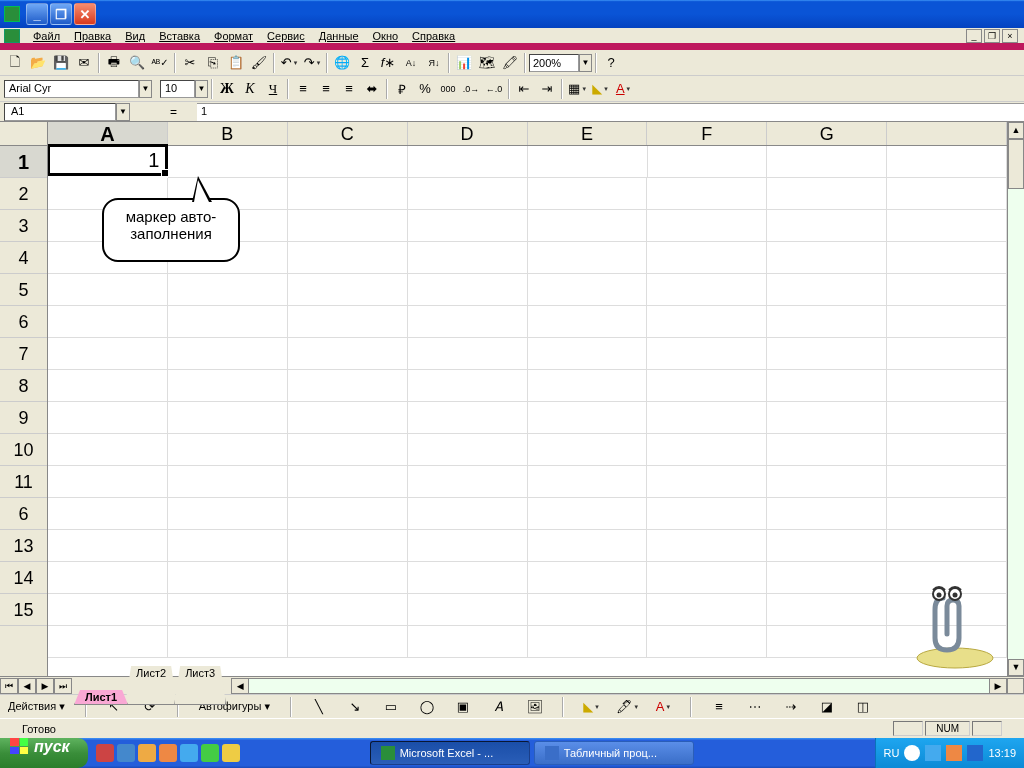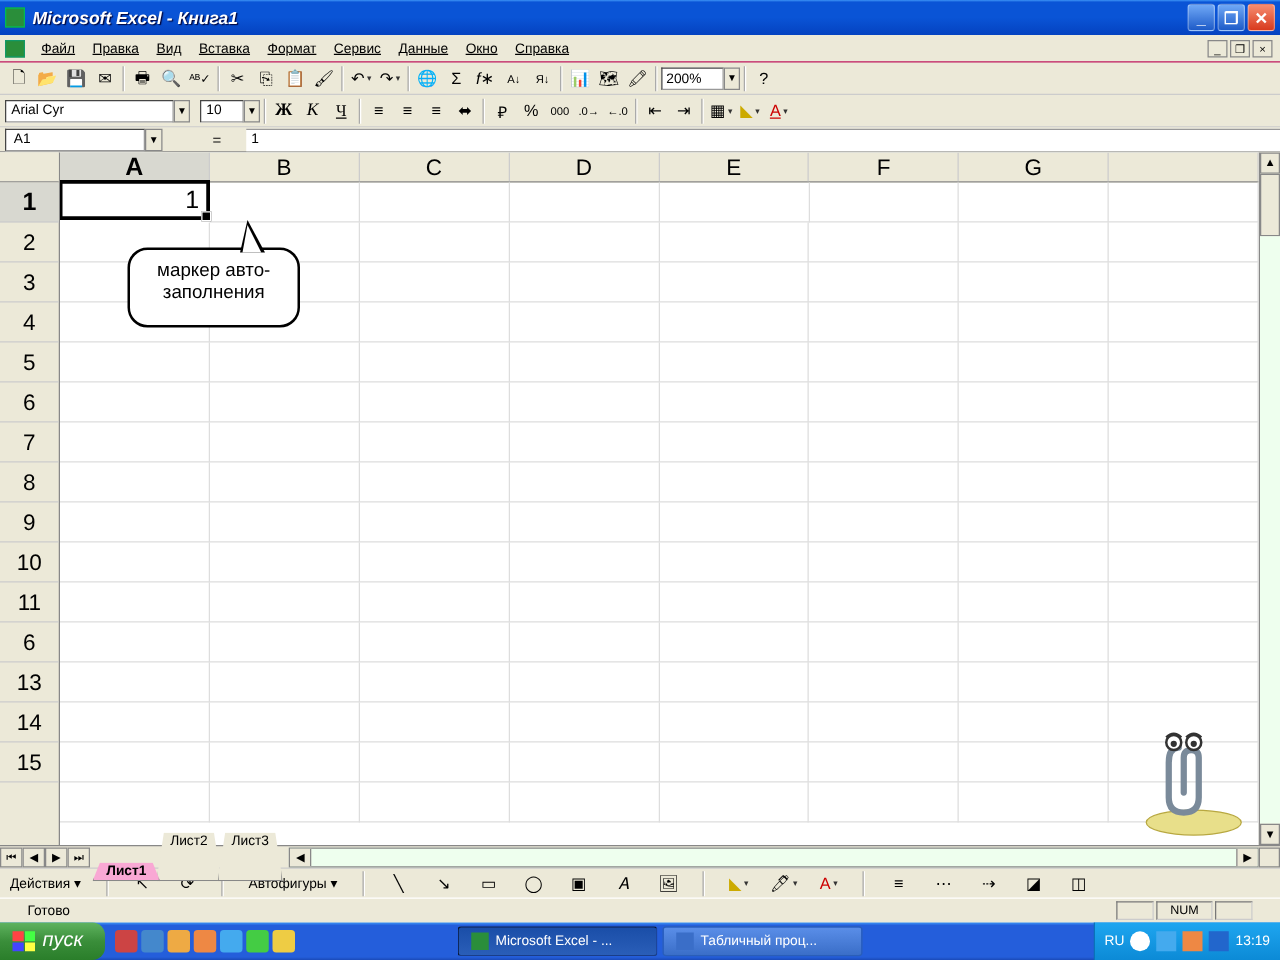--- a/index.html
+++ b/index.html
@@ -8,21 +8,21 @@
 
 .titlebar { height: 28px; background: linear-gradient(to bottom, #3d94f6 0%, #0a54d6 6%, #0a54d6 50%, #0442c0 100%); display: flex; align-items: center; padding: 0 4px; color: white; }
 .titlebar .app-icon { width: 16px; height: 16px; background: #2a8e3a; border: 1px solid #0b5; margin-right: 6px; }
 .titlebar .title { font-weight: bold; font-style: italic; font-size: 14px; flex: 1; text-shadow: 1px 1px 1px #003; }
 .winbtns { display: flex; gap: 2px; }
 .winbtn { width: 22px; height: 22px; border-radius: 3px; display: flex; align-items: center; justify-content: center; font-weight: bold; font-size: 13px; color: white; border: 1px solid #fff5; }
 .winbtn.min, .winbtn.max { background: linear-gradient(to bottom, #6fa8f6, #1e5bc8); }
 .winbtn.close { background: linear-gradient(to bottom, #f68c6f, #d83a1e); }
 
 
-.menubar { height: 22px; background: #ece9d8; display: flex; align-items: center; padding: 0 4px; border-bottom: 1px solid #be185d; position: relative; }
+.menubar { height: 22px; background: #ece9d8; display: flex; align-items: center; padding: 0 4px; border-bottom: 7px solid #be185d; position: relative; }
 .menubar .doc-icon { width: 16px; height: 14px; background: #2a8e3a; margin-right: 6px; border: 1px solid #196; }
 .menubar .menuitem { padding: 2px 7px; cursor: default; }
 .menubar .menuitem u { text-decoration: underline; }
 .menubar .right-controls { margin-left: auto; display: flex; gap: 2px; padding-right: 2px; }
 .menubar .mini-btn { width: 16px; height: 14px; border: 1px solid #888; background: #ece9d8; font-size: 9px; text-align: center; line-height: 12px; }
 
 
 .toolbar { height: 26px; background: #ece9d8; display: flex; align-items: center; padding: 0 4px; gap: 1px; border-bottom: 1px solid #ccc; }
 .tbtn { width: 22px; height: 22px; display: flex; align-items: center; justify-content: center; cursor: default; font-size: 13px; }
 .tsep { width: 2px; height: 20px; border-left: 1px solid #aaa; border-right: 1px solid #fff; margin: 0 2px; }
@@ -89,39 +89,38 @@
 .drawbar { height: 24px; background: #ece9d8; display: flex; align-items: center; padding: 0 4px; border-top: 1px solid #ccc; gap: 14px; }
 .drawbar .lbl { padding: 2px 4px; font-size: 11px; }
 
 
 .statusbar { height: 20px; background: #ece9d8; border-top: 1px solid #fff; display: flex; align-items: center; padding: 0 22px; font-size: 11px; }
 .statusbar .cell-ind { margin-left: auto; display: flex; gap: 2px; }
 .statusbar .ind { border: 1px inset #ccc; padding: 1px 10px; font-size: 10px; min-width: 30px; text-align: center; }
 
 
 .taskbar { height: 30px; background: linear-gradient(to bottom, #3d94f6 0%, #245edb 8%, #245edb 92%, #1a4ab8 100%); display: flex; align-items: center; }
-.startbtn { height: 30px; padding: 0 18px 0 10px; background: linear-gradient(to bottom, #5fb35f 0%, #3a8e3a 50%, #2a7e2a 100%); color: white; font-weight: normal; font-style: italic; font-size: 16px; display: flex; align-items: center; border-radius: 0 10px 10px 0; gap: 6px; }
+.startbtn { height: 30px; padding: 0 18px 0 10px; background: linear-gradient(to bottom, #5fb35f 0%, #3a8e3a 50%, #2a7e2a 100%); color: white; font-weight: bold; font-style: italic; font-size: 16px; display: flex; border-radius: 0 10px 10px 0; gap: 6px; }
 .startbtn .winlogo { width: 18px; height: 16px; display: grid; grid-template: 1fr 1fr / 1fr 1fr; gap: 1px; }
 .startbtn .winlogo span:nth-child(1){background:#f44;} .startbtn .winlogo span:nth-child(2){background:#4f4;} .startbtn .winlogo span:nth-child(3){background:#44f;} .startbtn .winlogo span:nth-child(4){background:#ff4;}
 .ql { display: flex; gap: 3px; padding: 0 8px; }
 .ql .qi { width: 18px; height: 18px; border-radius: 3px; }
 .taskbtn { height: 24px; padding: 0 10px; margin: 0 2px; background: linear-gradient(to bottom, #5a8ee8, #3a6ec8); border: 1px solid #2a5eb8; border-radius: 3px; color: white; font-size: 11px; display: flex; align-items: center; gap: 5px; min-width: 160px; }
 .taskbtn.active { background: linear-gradient(to bottom, #1a4ea8, #2a5eb8); border: 1px inset #1a3e88; }
 .taskbtn .ti { width: 14px; height: 14px; background: #fff; }
 .tray { margin-left: auto; height: 30px; background: linear-gradient(to bottom, #1ea6f0, #0c8ad6); display: flex; align-items: center; padding: 0 8px; gap: 5px; color: white; font-size: 11px; border-left: 1px solid #0a72b8; }
 .tray .ti { width: 16px; height: 16px; }
 
 svg { display: block; }
 </style>
 </head>
 <body>
 
 <div class="titlebar">
   <div class="app-icon"></div>
-  <div class="title">Microsoft Excel - Книга1</div>
   <div class="winbtns">
     <div class="winbtn min">_</div>
     <div class="winbtn max">❐</div>
     <div class="winbtn close">✕</div>
   </div>
 </div>
 
 <div class="menubar">
   <div class="doc-icon"></div>
   <div class="menuitem"><u>Файл</u></div>

